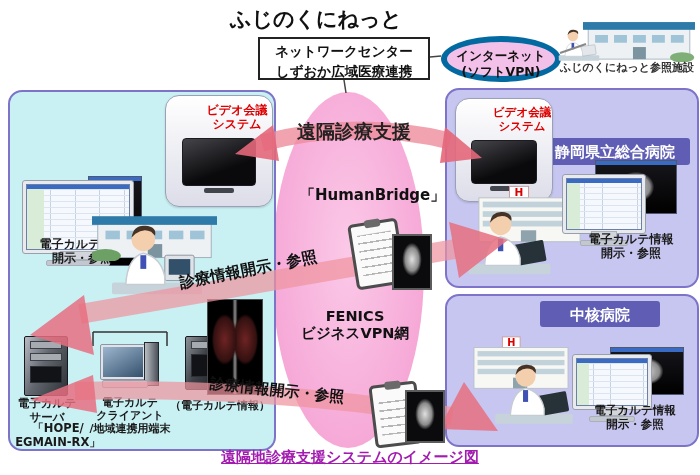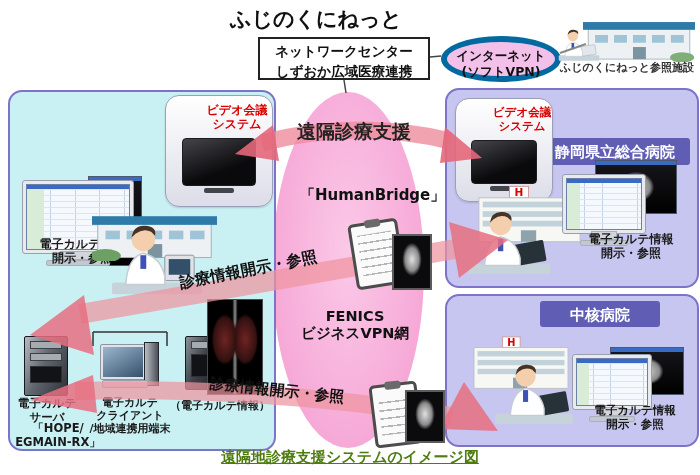--- a/index.html
+++ b/index.html
@@ -77,21 +77,21 @@
     background:radial-gradient(ellipse at 50% 45%,#fbc9e8 0%,#f6a9d7 70%,#f19ccf 100%);}
   .internet-ellipse{position:absolute;border:6px solid #0369a1;border-radius:50%;
     background:#f2c0e8;text-align:center;font-weight:bold;color:#111;z-index:2;
     font-size:12.5px;line-height:1.3;padding-top:6px;box-sizing:border-box;}
 
   .center-box{position:absolute;background:#fff;border:2px solid #222;text-align:center;
     font-weight:bold;color:#111;font-size:13.5px;line-height:1.45;padding-top:3px;
     box-sizing:border-box;z-index:2;white-space:nowrap;}
 
   .page-title{position:absolute;font-weight:bold;font-size:21px;color:#111;text-align:left;z-index:2;white-space:nowrap;}
-  .caption{position:absolute;font-weight:bold;font-size:15px;color:#4d7c0f;text-align:center;
+  .caption{position:absolute;font-weight:bold;font-size:15px;color:#a21caf;text-align:center;
     text-decoration:underline;z-index:2;white-space:nowrap;}
   .facility-caption{position:absolute;font-size:11px;color:#333;font-weight:bold;z-index:2;white-space:nowrap;}
 
   svg.layer{position:absolute;left:0;top:0;pointer-events:none;}
   #arrow-layer{z-index:3;}
 </style>
 </head>
 <body>
 
 <div class="stage nosel">

